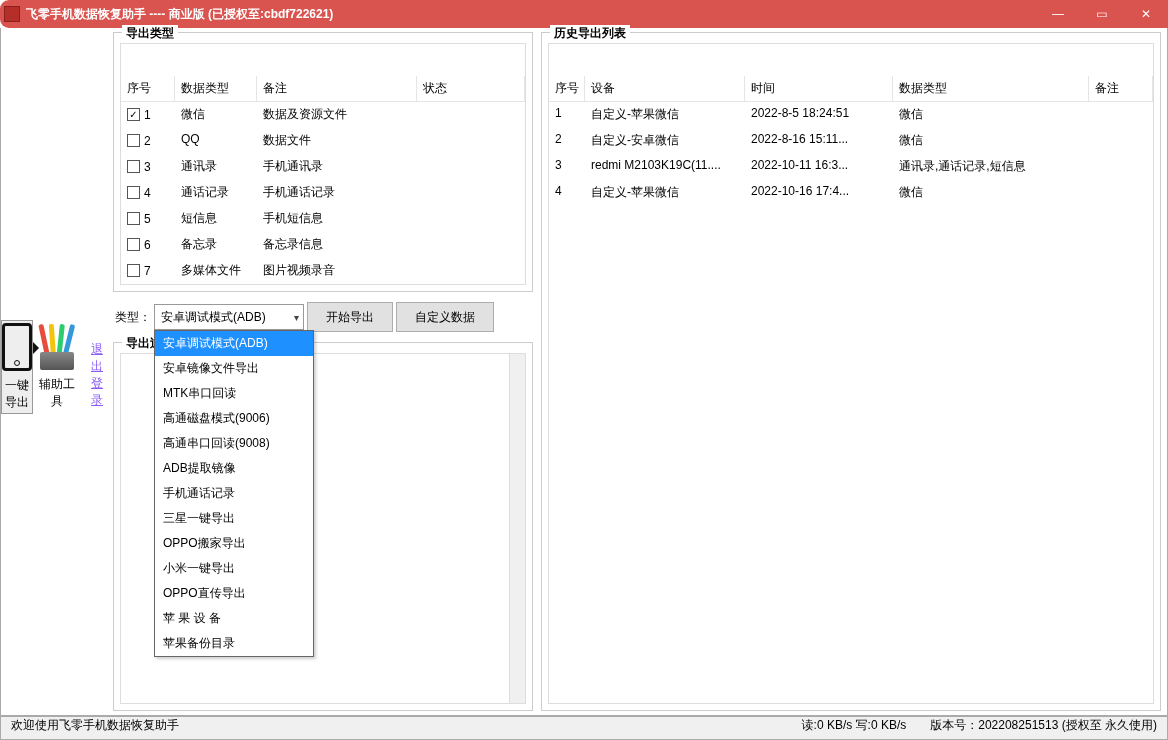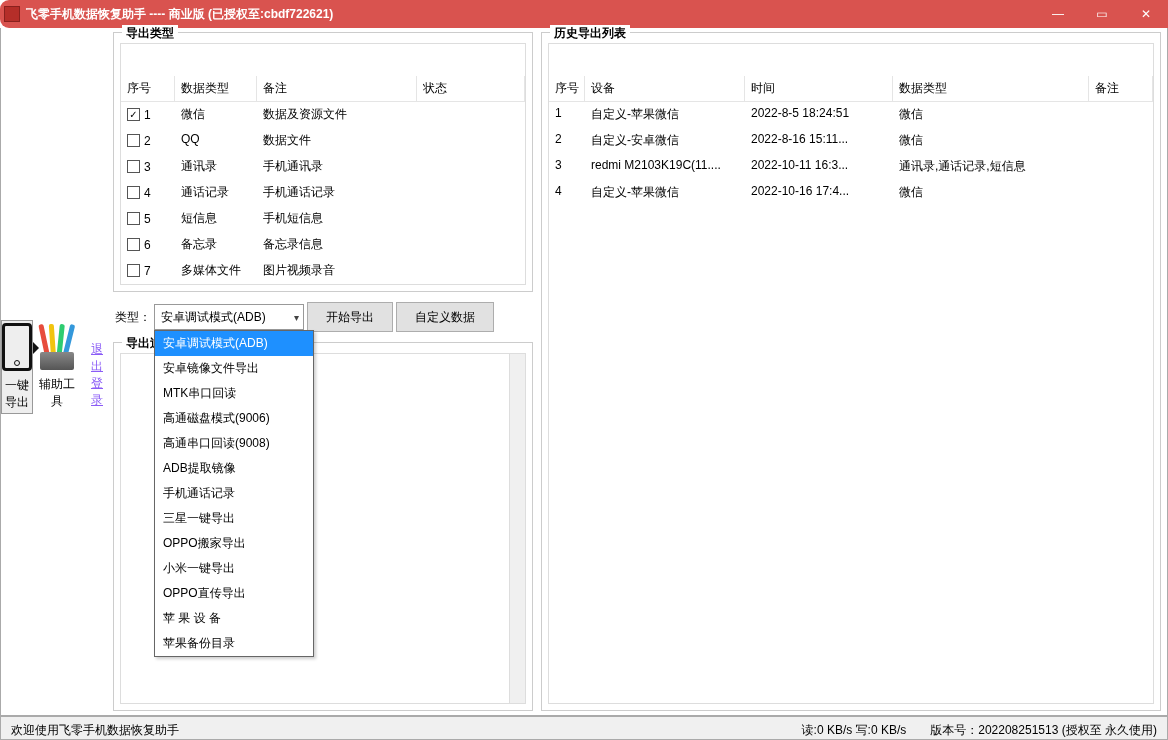--- a/index.html
+++ b/index.html
@@ -79,21 +79,21 @@
 
 .process-group { flex: 1; }
 .process-group .inner { border: 1px solid #ddd; height: 100%; position: relative; background: #fff; }
 .process-group .scrollbar { position: absolute; top: 0; right: 0; width: 16px; bottom: 0; background: #f0f0f0; border-left: 1px solid #ddd; }
 
 
 .history-group { flex: 1; }
 .history-group .tbl { height: 100%; }
 
 
-.status { height: 24px; background: #f0f0f0; border: 1px solid #aaa; border-top: 1px solid #aaa; display: flex; align-items: flex-end; padding: 0 10px; gap: 24px; }
+.status { height: 24px; background: #f0f0f0; border: 1px solid #aaa; border-top: 1px solid #aaa; display: flex; align-items: flex-start; padding: 0 10px; gap: 24px; }
 .status .sp { flex: 1; }
 
 
 .cb { width: 13px; height: 13px; border: 1px solid #555; display: inline-flex; align-items: center; justify-content: center; font-size: 10px; background: #fff; }
 .cb.checked:after { content: "✓"; line-height: 1; }
 
 </style>
 </head>
 <body>
 

